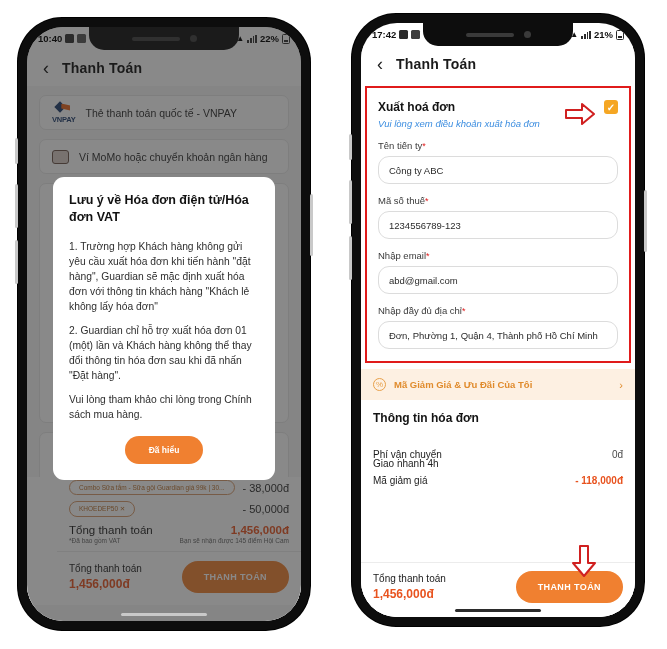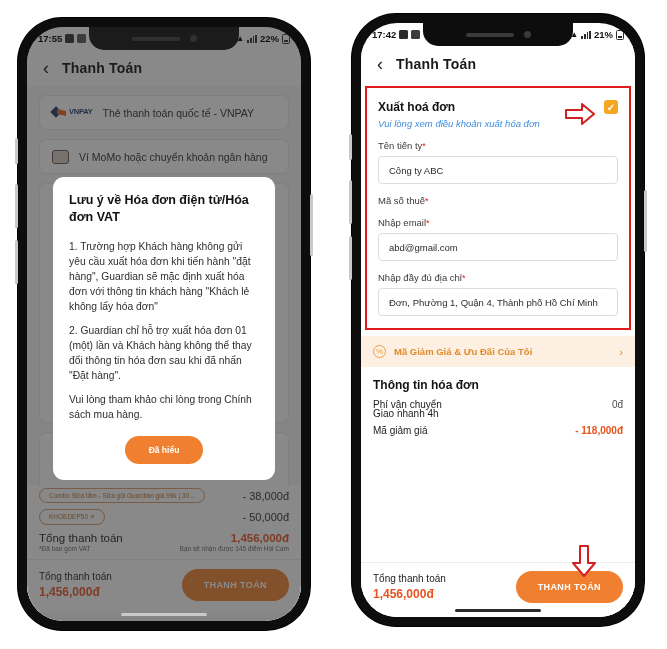--- a/index.html
+++ b/index.html
@@ -110,21 +110,21 @@
     position: absolute; top: 59px; left: 0; right: 0; bottom: 0;
     background: #f5f5f5;
     overflow: hidden;
   }
   .pay-opt {
     margin: 9px 12px; height: 35px;
     background: #fff; border: 1px solid #e6e6e6; border-radius: 7px;
     display: flex; align-items: center; gap: 10px; padding: 0 12px;
   }
   .vnpay-logo {
-    display: flex; gap: 2px;
+    display: flex; align-items: center; gap: 2px; flex-direction: column;
   }
   .vnpay-mark {
     width: 15px; height: 11px; position: relative;
   }
   .vnpay-mark::before {
     content: ''; position: absolute; left: 0; top: 1px;
     width: 8px; height: 8px; background: #1b3a6b; transform: rotate(45deg);
   }
   .vnpay-mark::after {
     content: ''; position: absolute; left: 5px; top: 2px;
@@ -172,22 +172,23 @@
   .modal-btn-wrap { display: flex; justify-content: center; margin-top: 14px; }
   .modal-btn {
     background: #f08030; color: #fff;
     font-size: 8.5px; font-weight: bold;
     border: none; border-radius: 18px;
     padding: 9px 24px; cursor: pointer;
   }
 
   
   .left-summary {
-    position: absolute; bottom: 8px; left: 0; right: 0;
+    position: absolute; bottom: 16px; left: 0; right: 0;
     background: #fff;
+    padding-left: 30px;
   }
   .coupon-row {
     display: flex; align-items: center; justify-content: space-between;
     padding: 3px 12px;
   }
   .chip {
     border: 1px solid #d79a6b; color: #b9712f;
     border-radius: 11px; font-size: 6.5px;
     padding: 3px 9px; max-width: 180px;
     white-space: nowrap; overflow: hidden; text-overflow: ellipsis;
@@ -243,42 +244,42 @@
   }
   .inv-sub {
     font-size: 9.5px; color: #3d8ee0; font-style: italic; margin-top: 4px;
   }
   .f-label {
     font-size: 9.5px; color: #3a3a3a; margin: 11px 0 5px;
   }
   .req { color: #e01b1b; font-size: 9px; }
   .f-input {
     width: 100%; height: 28px;
-    border: 1px solid #dcdcdc; border-radius: 4px;
+    border: 1px solid #dcdcdc; border-radius: 11px;
     padding: 0 10px; font-size: 9.5px; color: #2b2b2b;
     font-family: "Liberation Sans", sans-serif;
     background: #fff; outline: none;
   }
 
   .voucher-bar {
     margin-top: 6px;
     background: #fdf0e2;
     display: flex; align-items: center; gap: 8px;
     padding: 9px 12px;
   }
   .voucher-ico {
     width: 13px; height: 13px; border: 1.4px solid #e8a04a; border-radius: 50%;
     display: flex; align-items: center; justify-content: center;
     color: #e8a04a; font-size: 8px;
   }
   .voucher-label { font-size: 9.5px; font-weight: bold; color: #e08b2c; flex: 1; }
   .voucher-chev { color: #e08b2c; font-size: 11px; }
 
   .inv-info { padding: 11px 12px 0; }
-  .inv-info-title { font-size: 12px; font-weight: bold; color: #131313; margin-bottom: 7px; }
+  .inv-info-title { font-size: 12px; font-weight: bold; color: #131313; margin-bottom: 24px; }
   .row {
     display: flex; align-items: flex-start; justify-content: space-between;
     margin-bottom: 6px;
   }
   .row-lab { font-size: 10px; color: #1b1b1b; }
   .row-sub { font-size: 7.5px; color: #8a8a8a; }
   .row-val { font-size: 10px; font-weight: bold; color: #1b1b1b; }
   .row-val.plain { font-weight: normal; color: #4a4a4a; }
   .row-val.red { color: #e8531f; font-weight: bold; }
   .ship-sub { font-size: 10px; color: #1b1b1b; margin-top: -2px; }
@@ -368,21 +369,21 @@
         </div>
       </div>
 
       <div class="app-header" style="z-index:55;background:transparent;">
         <span class="chev-back">‹</span>
         <span class="app-title">Thanh Toán</span>
       </div>
 
       <div class="statusbar" style="z-index:56;">
         <span class="sb-left">
-          <span>17:55</span>
+          <span>10:40</span>
           <span class="mini-ico"></span>
           <span class="mini-ico b"></span>
         </span>
         <span class="sb-right">
           <span class="wifi-ico">▲</span>
           <span class="bars-ico">
               <i></i>
               <i></i>
               <i></i>
               <i></i>
@@ -452,20 +453,21 @@
           <div class="inv-sub">Vui lòng xem điều khoản xuất hóa đơn</div>
 
           <div class="f-label">
             <span>Tên tiến ty</span><span class="req">*</span>
           </div>
           <input class="f-input" value="Công ty ABC" style="">
 
           <div class="f-label">
             <span>Mã số thuế</span><span class="req">*</span>
           </div>
+          <input class="f-input" value="1234556789-123" style="">
 
           <div class="f-label">
             <span>Nhập email</span><span class="req">*</span>
           </div>
           <input class="f-input" value="abd@gmail.com" style="">
 
           <div class="f-label">
             <span>Nhập đầy đủ địa chỉ</span><span class="req">*</span>
           </div>
           <input class="f-input" value="Đơn, Phường 1, Quận 4, Thành phố Hồ Chí Minh" style="">

